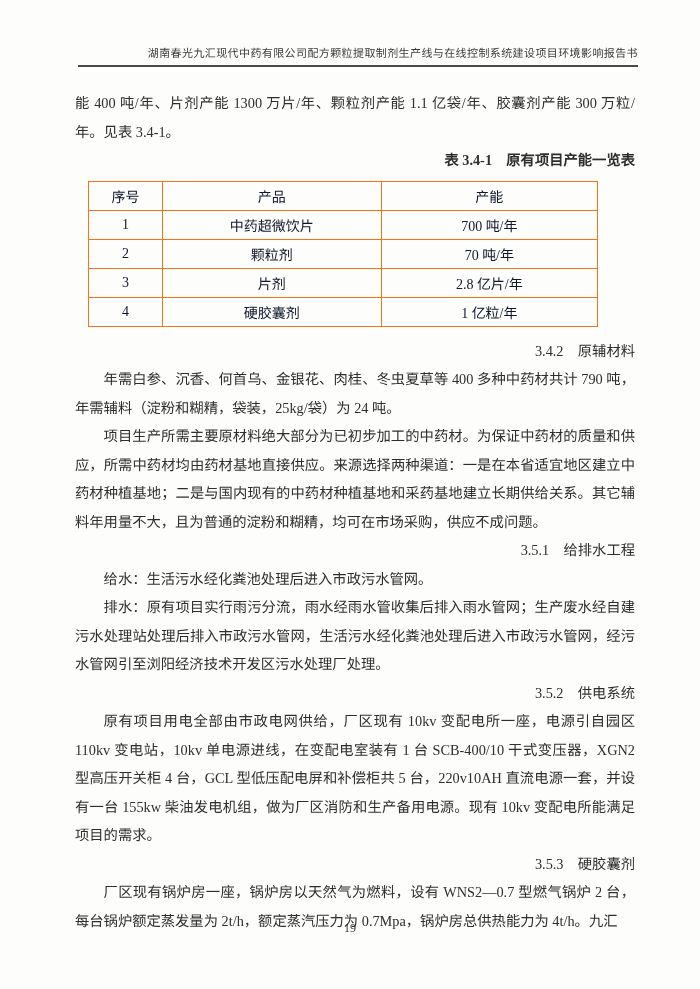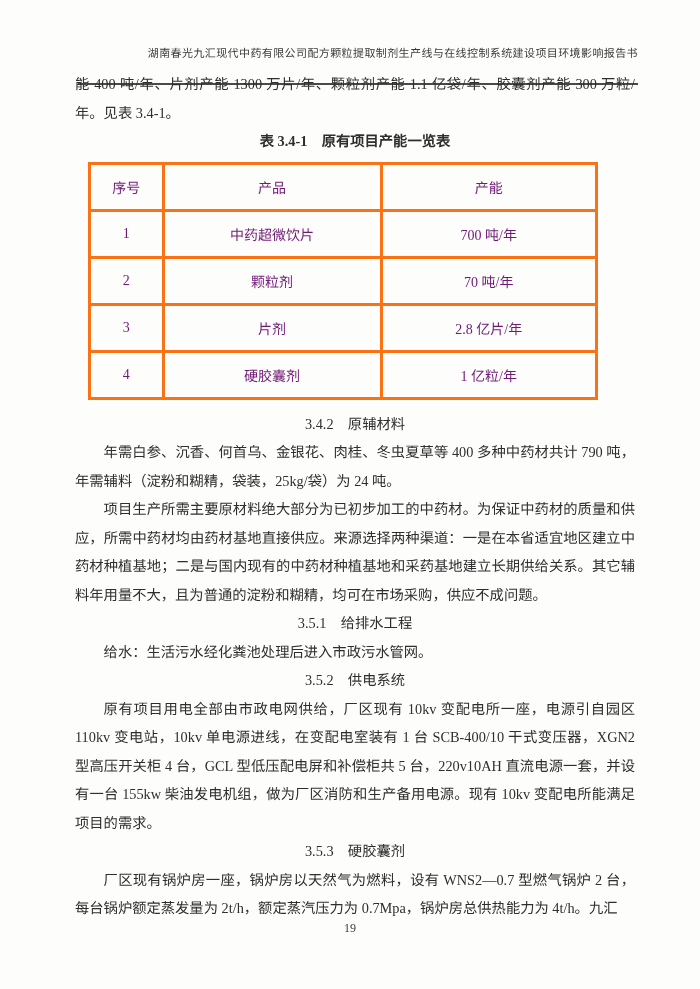--- a/index.html
+++ b/index.html
@@ -14,78 +14,78 @@
     color: #2e2e2e;
     overflow: hidden;
   }
 
   .page-header {
     position: absolute;
     top: 0;
     left: 78px;
     width: 560px;
     padding-top: 47px;
-    padding-bottom: 23px;
+    padding-bottom: 5px;
     border-bottom: 2px solid #4a4a4a;
     text-align: right;
     font-size: 11px;
     line-height: 13px;
     color: #3a3a3a;
     letter-spacing: 0.4px;
   }
 
   .page-body {
     position: absolute;
-    top: 64px;
+    top: 83px;
     left: 75px;
     width: 560px;
     padding-top: 6px;
     font-size: 14.3px;
     line-height: 28.5px;
     text-align: justify;
   }
 
   .para { margin: 0; }
   .para.indent { text-indent: 2em; }
 
   .table-caption {
     margin: 0;
-    text-align: center;
+    text-align: right;
     font-weight: bold;
     font-size: 14.3px;
   }
 
   table.capacity-table {
     border-collapse: collapse;
     table-layout: fixed;
     width: 510px;
     margin: 6px 0 10px 13px;
     font-size: 14px;
     line-height: normal;
   }
   table.capacity-table th,
   table.capacity-table td {
-    border: 3px solid #f97316;
+    border: 1px solid #f97316;
     height: 21.5px;
-    padding: 12px 4px;
+    padding: 4px 4px;
     text-align: center;
     vertical-align: middle;
     font-weight: normal;
-    color: #701a75;
+    color: #0f172a;
   }
   col.c-index   { width: 14.5%; }
   col.c-product { width: 43%; }
   col.c-cap     { width: 42.5%; }
 
   .section-heading {
     margin: 0;
     font-size: 14.3px;
     font-weight: 500;
     line-height: 28.5px;
-    text-align: center;
+    text-align: right;
   }
 
   .page-footer {
     position: absolute;
     top: 921px;
     left: 0;
     width: 100%;
     text-align: center;
     font-size: 12px;
     color: #3a3a3a;
@@ -147,20 +147,21 @@
 
     <p class="para indent">年需白参、沉香、何首乌、金银花、肉桂、冬虫夏草等 400 多种中药材共计 790 吨，年需辅料（淀粉和糊精，袋装，25kg/袋）为 24 吨。</p>
 
     <p class="para indent">项目生产所需主要原材料绝大部分为已初步加工的中药材。为保证中药材的质量和供应，所需中药材均由药材基地直接供应。来源选择两种渠道：一是在本省适宜地区建立中药材种植基地；二是与国内现有的中药材种植基地和采药基地建立长期供给关系。其它辅料年用量不大，且为普通的淀粉和糊精，均可在市场采购，供应不成问题。</p>
 
 
     <h3 class="section-heading">3.5.1　给排水工程</h3>
 
     <p class="para indent">给水：生活污水经化粪池处理后进入市政污水管网。</p>
 
+    <p class="para indent">排水：原有项目实行雨污分流，雨水经雨水管收集后排入雨水管网；生产废水经自建污水处理站处理后排入市政污水管网，生活污水经化粪池处理后进入市政污水管网，经污水管网引至浏阳经济技术开发区污水处理厂处理。</p>
 
     <h3 class="section-heading">3.5.2　供电系统</h3>
 
     <p class="para indent">原有项目用电全部由市政电网供给，厂区现有 10kv 变配电所一座，电源引自园区 110kv 变电站，10kv 单电源进线，在变配电室装有 1 台 SCB-400/10 干式变压器，XGN2 型高压开关柜 4 台，GCL 型低压配电屏和补偿柜共 5 台，220v10AH 直流电源一套，并设有一台 155kw 柴油发电机组，做为厂区消防和生产备用电源。现有 10kv 变配电所能满足项目的需求。</p>
 
     <h3 class="section-heading">3.5.3　硬胶囊剂</h3>
 
     <p class="para indent">厂区现有锅炉房一座，锅炉房以天然气为燃料，设有 WNS2—0.7 型燃气锅炉 2 台，每台锅炉额定蒸发量为 2t/h，额定蒸汽压力为 0.7Mpa，锅炉房总供热能力为 4t/h。九汇</p>
 
   </div>

